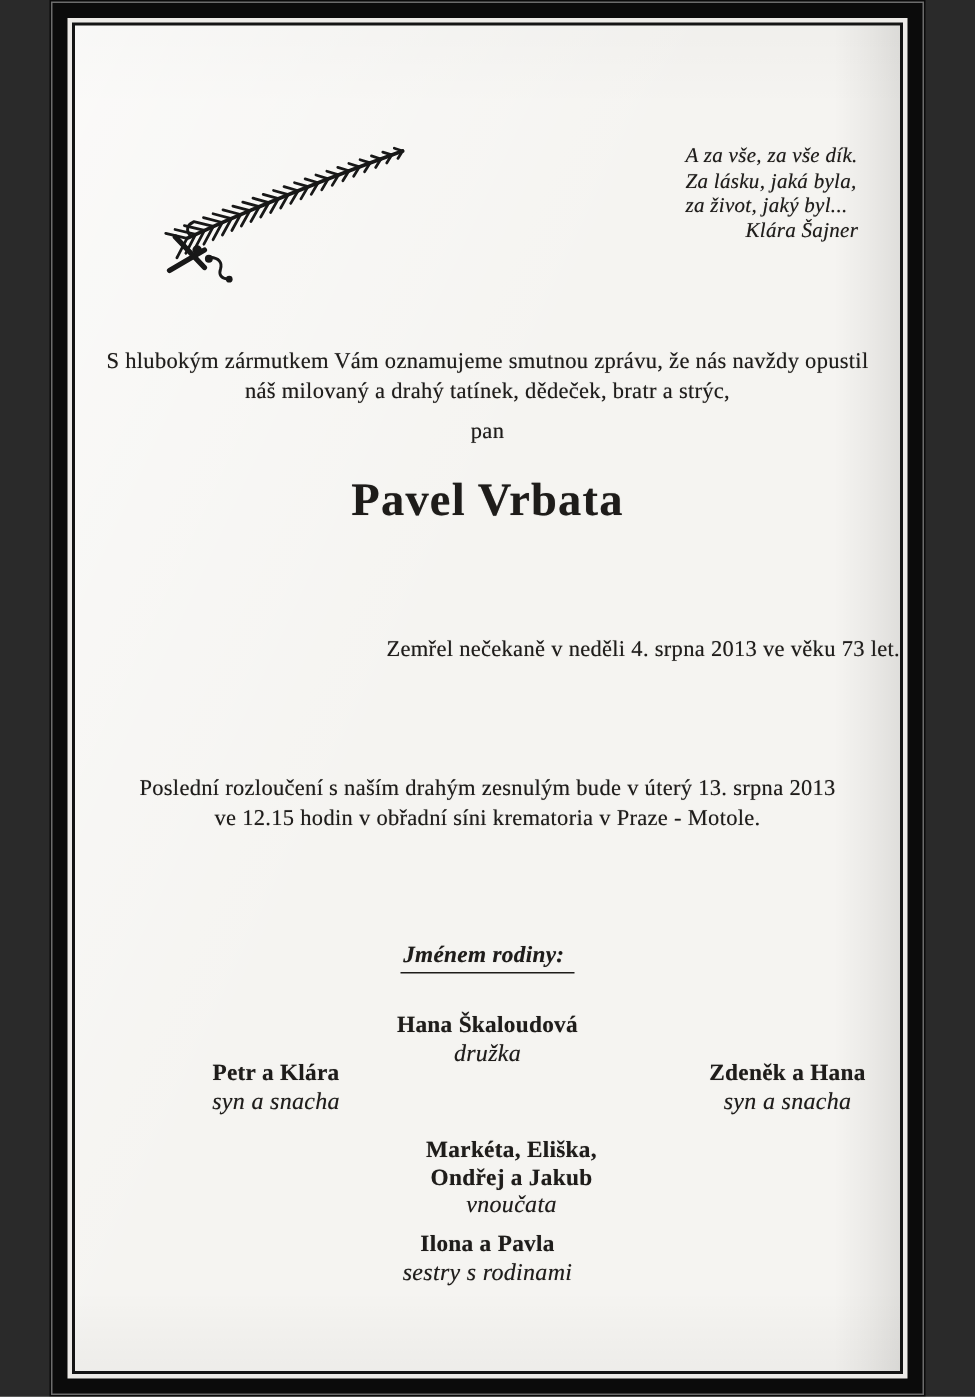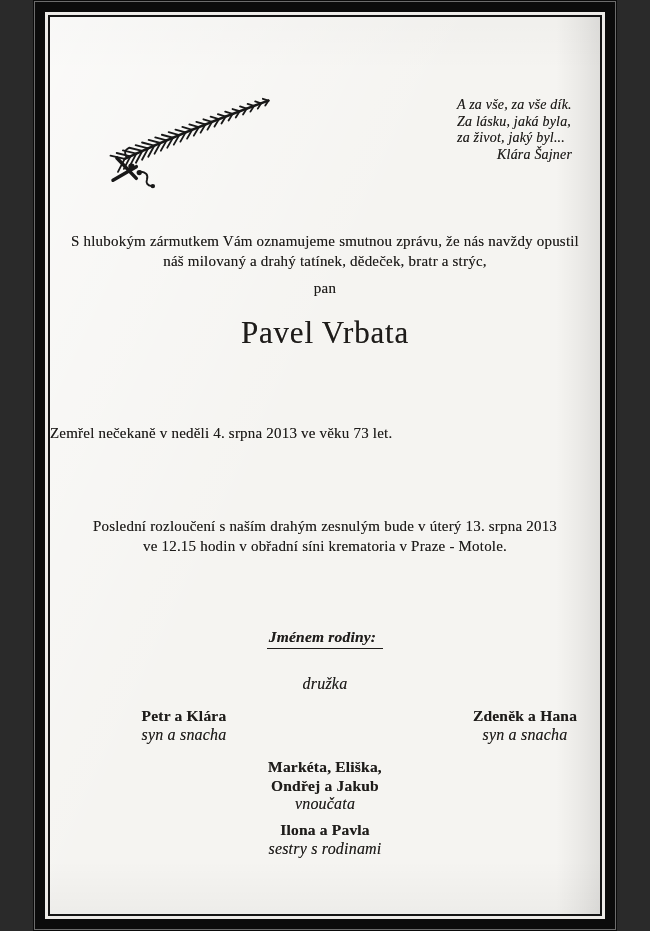--- a/index.html
+++ b/index.html
@@ -21,33 +21,33 @@
     overflow:hidden;
   }
   .abs{position:absolute;}
   .txt{letter-spacing:.2px;text-shadow:0 0 .5px rgba(30,28,26,.55);}
   
   .quote{left:407px;top:80px;width:175px;font-style:italic;font-size:14px;line-height:16.5px;text-align:left;}
   .quote .attr{padding-left:40px;}
   
   .announce{left:0;top:214px;width:100%;text-align:center;font-size:15px;line-height:20px;font-family:Liberation Serif, serif;}
   .salutation{left:0;top:263px;width:100%;text-align:center;font-size:15px;}
-  .deceased-name{left:0;top:298px;width:100%;text-align:center;font-size:31px;font-weight:normal;letter-spacing:.8px;}
-  .death-line{left:0;top:408px;width:100%;text-align:left;font-size:15px;}
+  .deceased-name{left:0;top:298px;width:100%;text-align:center;font-size:31px;font-weight:bold;letter-spacing:.8px;}
+  .death-line{left:0;top:408px;width:100%;text-align:right;font-size:15px;}
   .funeral{left:0;top:499px;width:100%;text-align:center;font-size:15px;line-height:20px;}
   
   .family-heading{left:0;top:611px;width:100%;text-align:center;font-size:15.5px;font-weight:bold;font-style:italic;}
   .family-heading span{display:inline-block;border-bottom:1.5px solid #1e1c1a;padding:0 7px 2px 2px;}
   .fam{text-align:center;}
   .fam .names{font-size:15.5px;font-weight:bold;line-height:18.5px;}
   .fam .relation{font-size:16px;font-style:italic;line-height:16px;margin-top:1px;}
   .fam-partner{left:0;top:658px;width:100%;}
   .fam-left{left:34px;top:690px;width:200px;}
   .fam-right{left:375px;top:690px;width:200px;}
-  .fam-grandchildren{left:0;top:741px;width:100%;}
+  .fam-grandchildren{left:16px;top:741px;width:100%;}
   .fam-sisters{left:0;top:804px;width:100%;}
   
   .branch{left:55px;top:72px;width:185px;height:101px;pointer-events:none;}
 </style>
 </head>
 <body>
 
 <div class="stage">
   <div class="edge-highlight"></div>
   <div class="gap-white"></div>
@@ -133,20 +133,21 @@
     <div class="abs txt funeral">
       <div>Poslední rozloučení s naším drahým zesnulým bude v úterý 13. srpna 2013</div>
       <div>ve 12.15 hodin v obřadní síni krematoria v Praze - Motole.</div>
     </div>
 
     <div class="abs txt family-heading">
       <span>Jménem rodiny:</span>
     </div>
 
     <div class="abs txt fam fam-partner">
+      <div class="names">Hana Škaloudová</div>
       <div class="relation">družka</div>
     </div>
 
     <div class="abs txt fam fam-left">
       <div class="names">Petr a Klára</div>
       <div class="relation">syn a snacha</div>
     </div>
 
     <div class="abs txt fam fam-right">
       <div class="names">Zdeněk a Hana</div>

